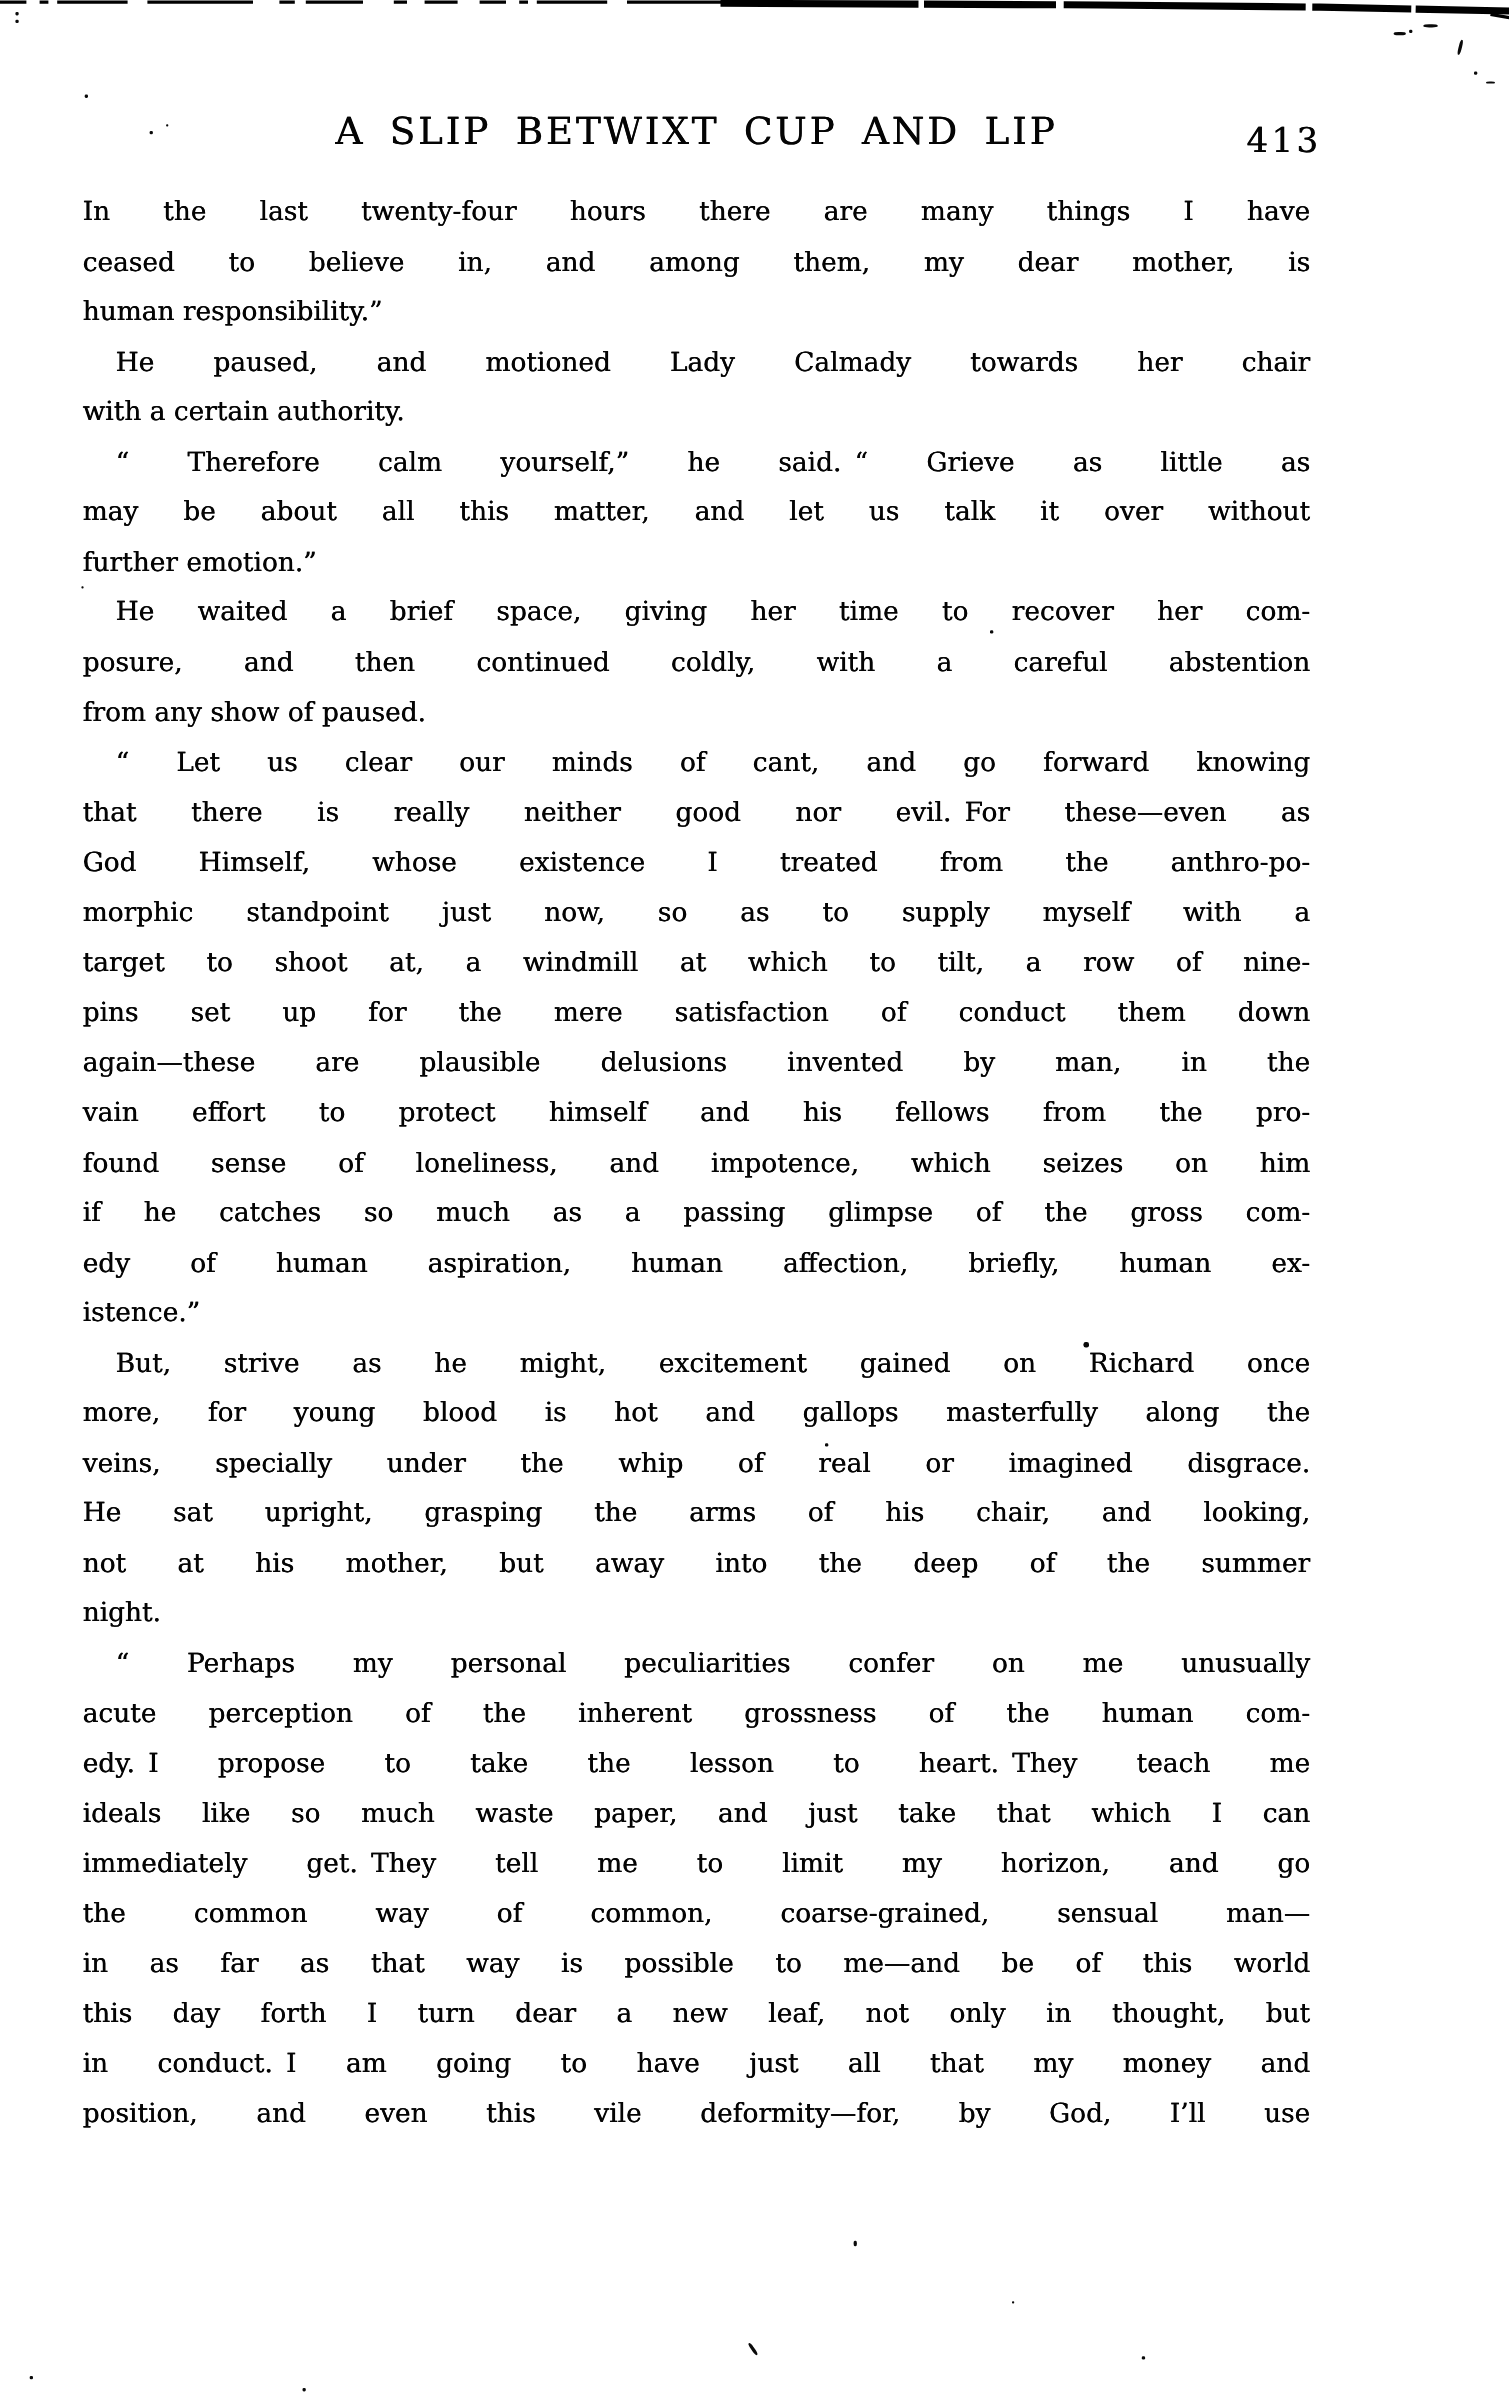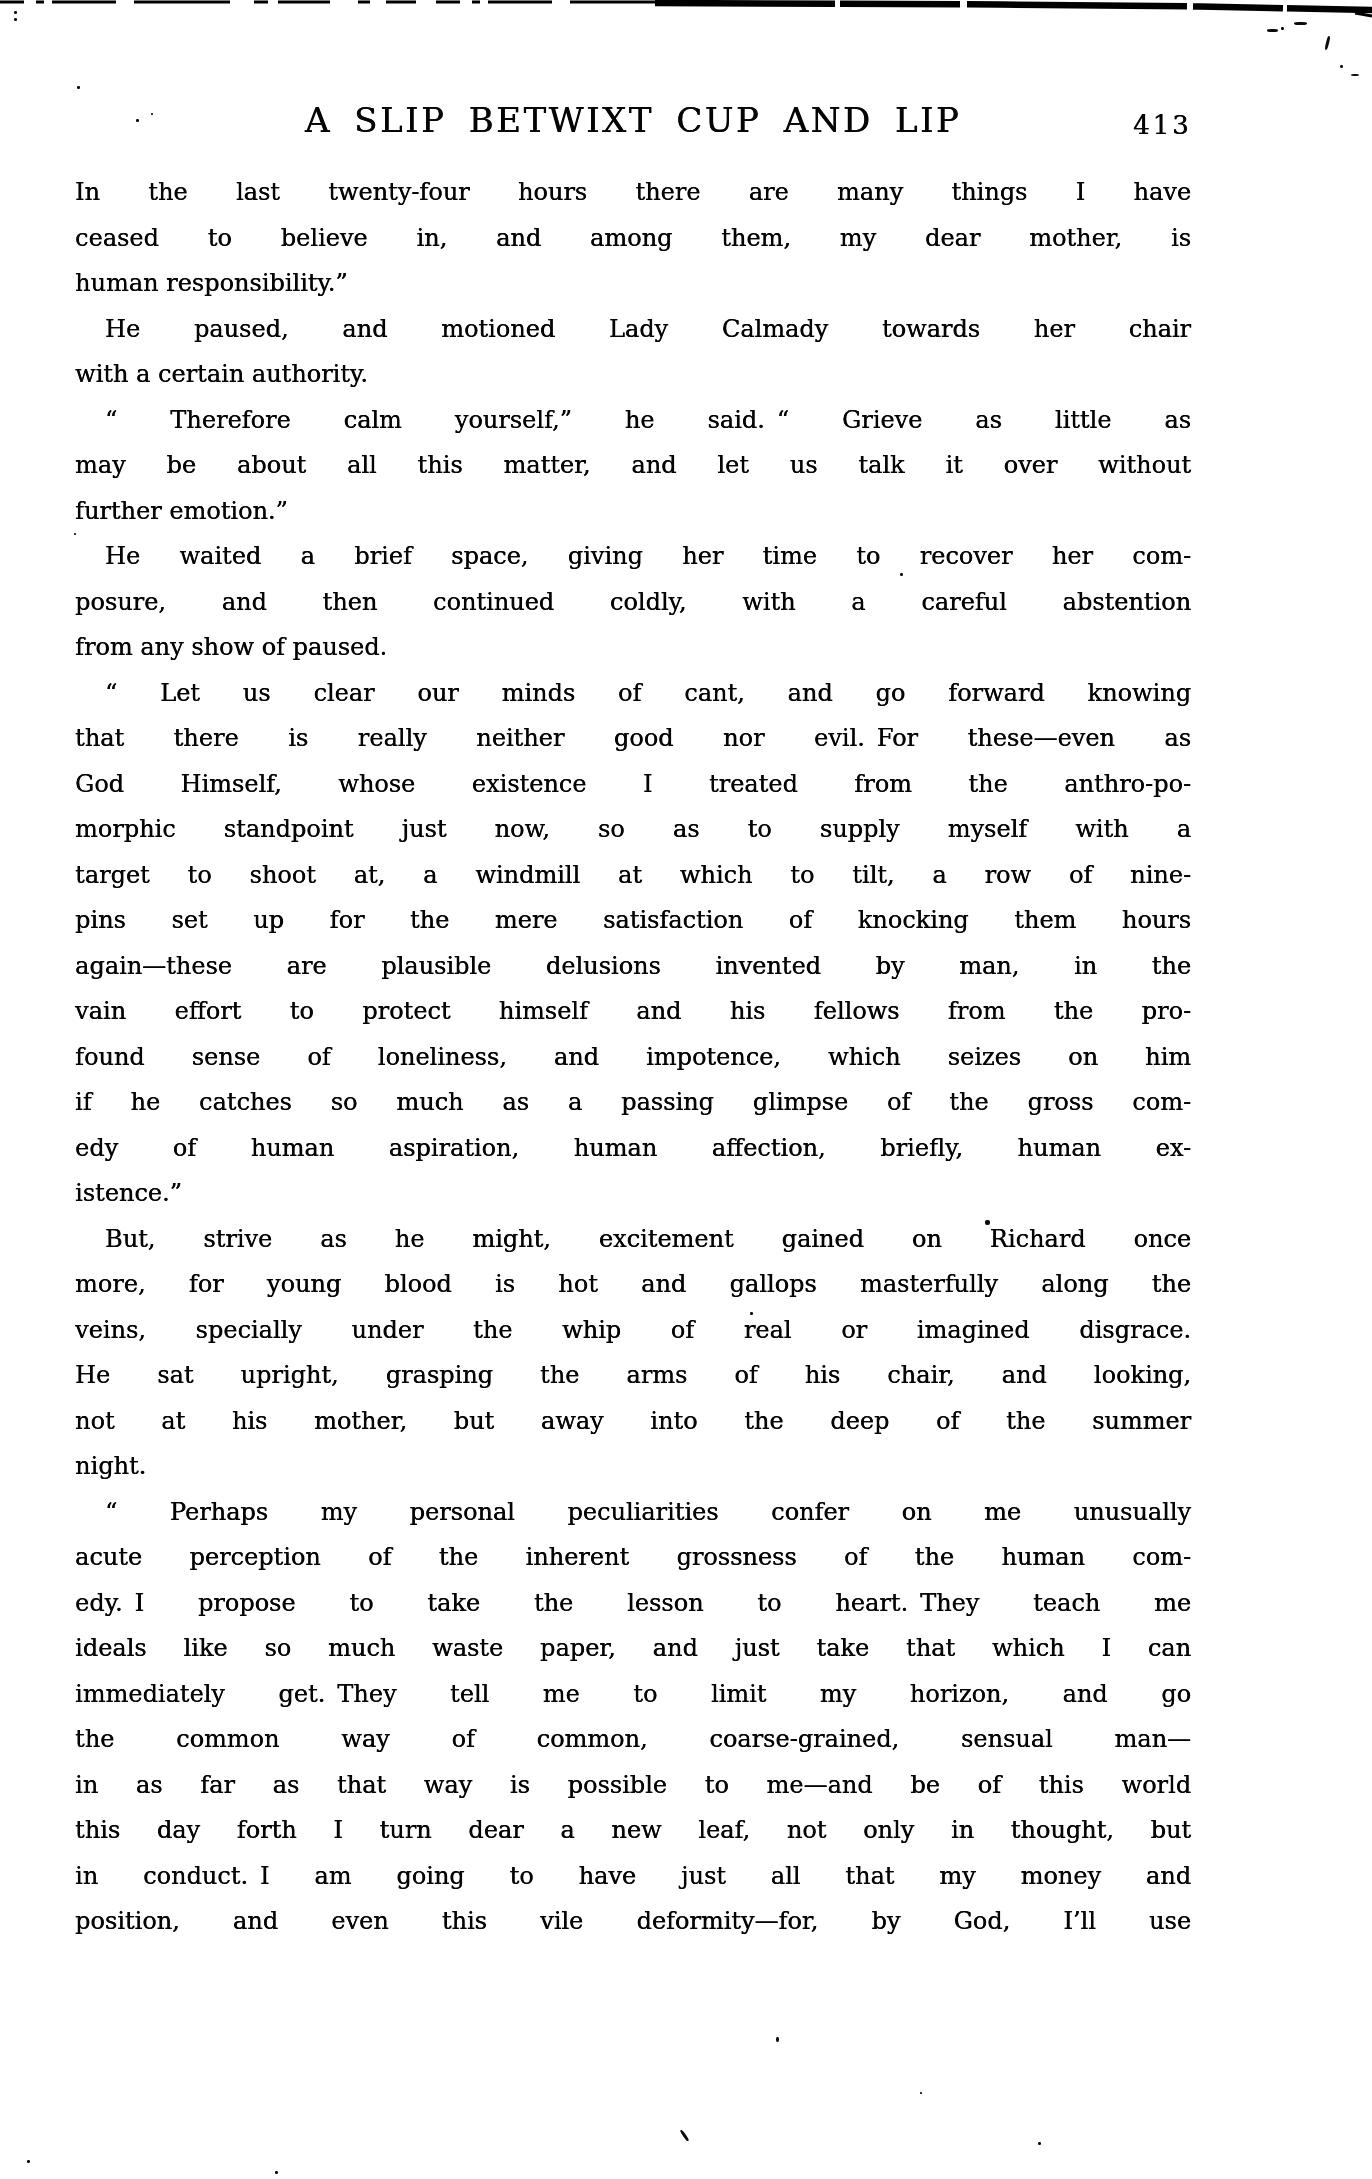--- a/index.html
+++ b/index.html
@@ -23,21 +23,21 @@
     text-align: center;
     font-size: 34px;
     letter-spacing: 2.5px;
     word-spacing: 9px;
     white-space: nowrap;
     text-shadow: 0.4px 0 0 currentColor;
   }
   .page-number {
     position: absolute;
     top: 10px; left: 1058px;
-    font-size: 26px;
+    font-size: 31px;
     letter-spacing: 3px;
     text-shadow: 0.5px 0 0 currentColor;
   }
   .page-text {
     position: absolute;
     top: 170px; left: 75px; width: 1116px;
   }
   .line {
     font-size: 24px;
     line-height: 45.5px;
@@ -80,21 +80,21 @@
       <div class="line">may be about all this matter, and let us talk it over without</div>
       <div class="line para-end">further emotion.”</div>
       <div class="line indent">He waited a brief space, giving her time to recover her com-</div>
       <div class="line">posure, and then continued coldly, with a careful abstention</div>
       <div class="line para-end">from any show of paused.</div>
       <div class="line indent">“ Let us clear our minds of cant, and go forward knowing</div>
       <div class="line">that there is really neither good nor evil. For these—even as</div>
       <div class="line">God Himself, whose existence I treated from the anthro-po-</div>
       <div class="line">morphic standpoint just now, so as to supply myself with a</div>
       <div class="line">target to shoot at, a windmill at which to tilt, a row of nine-</div>
-      <div class="line">pins set up for the mere satisfaction of knocking them hours</div>
+      <div class="line">pins set up for the mere satisfaction of conduct them down</div>
       <div class="line">again—these are plausible delusions invented by man, in the</div>
       <div class="line">vain effort to protect himself and his fellows from the pro-</div>
       <div class="line">found sense of loneliness, and impotence, which seizes on him</div>
       <div class="line">if he catches so much as a passing glimpse of the gross com-</div>
       <div class="line">edy of human aspiration, human affection, briefly, human ex-</div>
       <div class="line para-end">istence.”</div>
       <div class="line indent">But, strive as he might, excitement gained on Richard once</div>
       <div class="line">more, for young blood is hot and gallops masterfully along the</div>
       <div class="line">veins, specially under the whip of real or imagined disgrace.</div>
       <div class="line">He sat upright, grasping the arms of his chair, and looking,</div>

